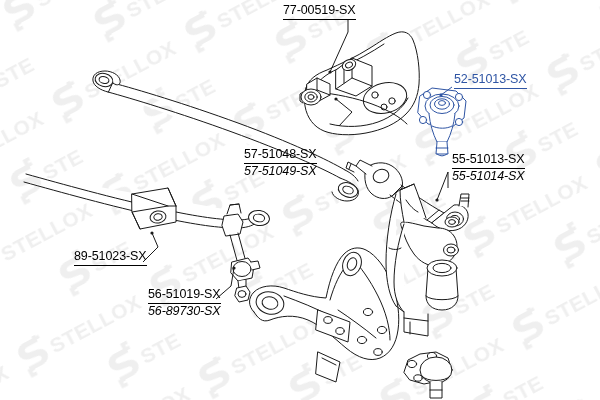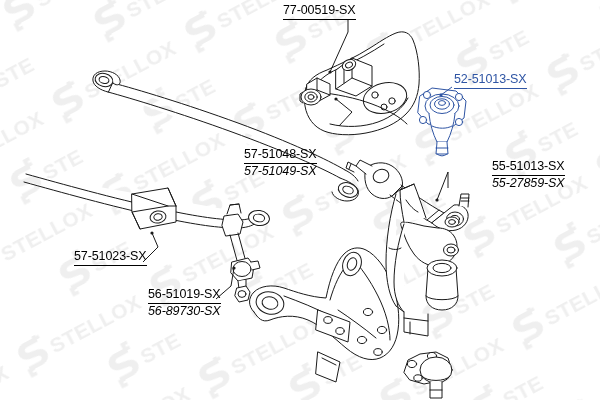--- a/index.html
+++ b/index.html
@@ -387,27 +387,27 @@
 
     <div class="callout" style="left:244px; top:112px;margin-top:35px;">
       <div class="underline-row">57-51048-SX</div>
       <div class="plain-row">57-51049-SX</div>
     </div>
 
     <div class="callout blue" style="left:454px; top:72px;text-align:center;">
       <div class="underline-row">52-51013-SX</div>
     </div>
 
-    <div class="callout" style="left:452px; top:159px;margin-left:40px;">
+    <div class="callout" style="left:452px; top:152px;">
       <div class="underline-row">55-51013-SX</div>
-      <div class="plain-row">55-27859-SX</div>
+      <div class="plain-row">55-51014-SX</div>
     </div>
 
     <div class="callout" style="left:74px; top:249px;">
-      <div class="underline-row">57-51023-SX</div>
+      <div class="underline-row">89-51023-SX</div>
     </div>
 
     <div class="callout" style="left:148px; top:287px;">
       <div class="underline-row">56-51019-SX</div>
       <div class="plain-row">56-89730-SX</div>
     </div>
 
   </div>
 </div>
 

